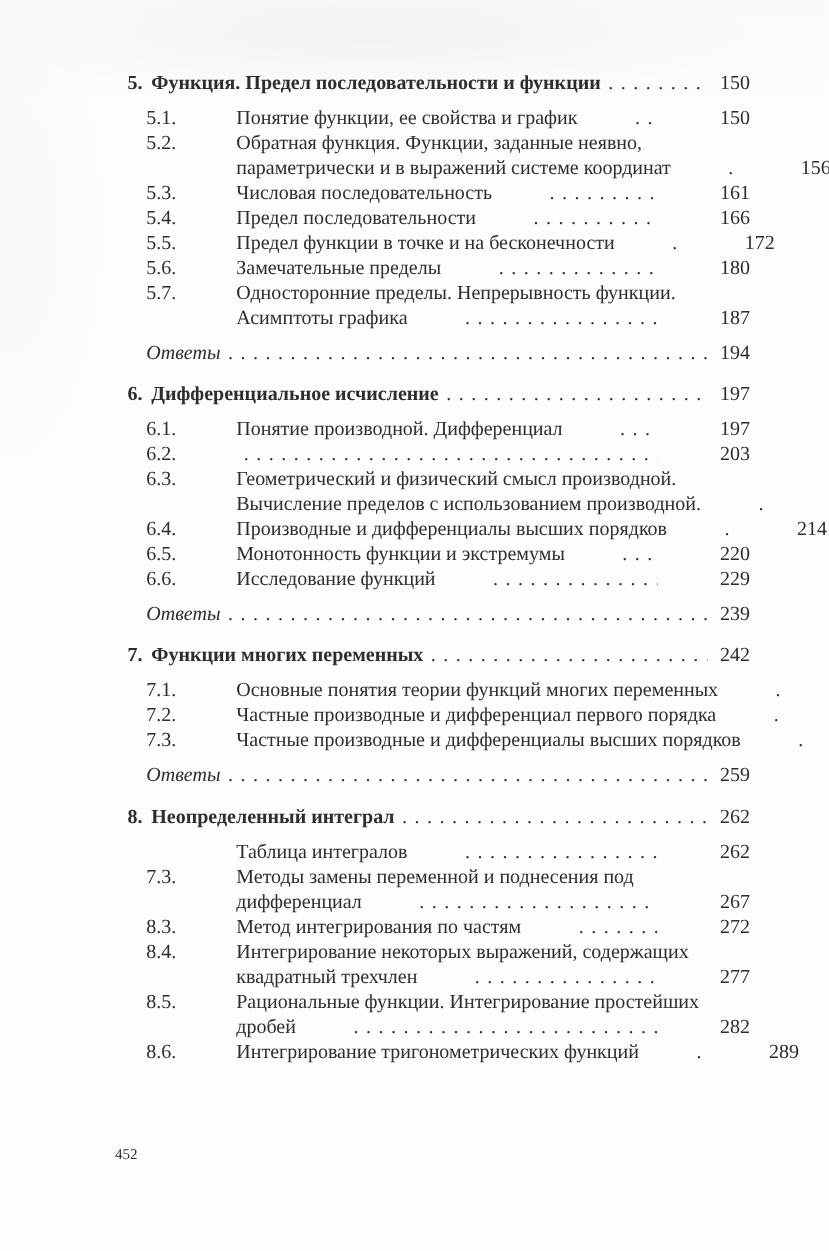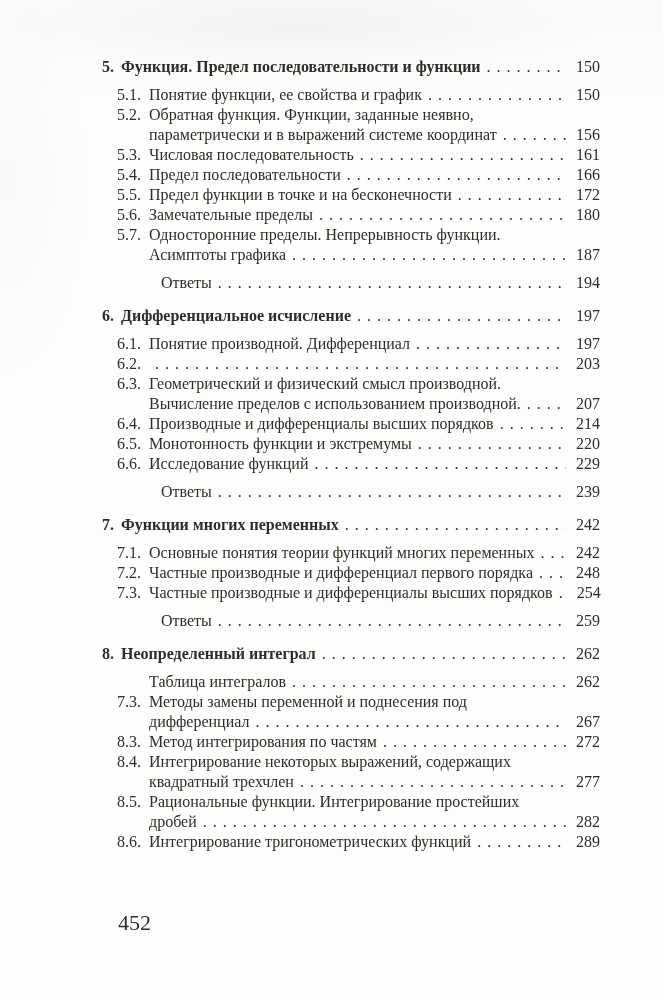--- a/index.html
+++ b/index.html
@@ -20,24 +20,24 @@
   .leader::after{
     content:". . . . . . . . . . . . . . . . . . . . . . . . . . . . . . . . . . . . . . . . . . . . . . . . . . . . . . . . . . . .";
     letter-spacing:1px;
   }
   .page-num{flex:0 0 auto;min-width:27px;text-align:left;white-space:nowrap;}
   .sec{margin-top:13px;}
   .sec:first-child{margin-top:0;}
   .heading{font-weight:bold;margin-bottom:8px;}
   .heading .num{flex:0 0 19px;}
   .heading .leader,.heading .page-num{font-weight:normal;}
-  .item-row{padding-left:15px;}
+  .item-row{padding-left:15px;gap:40px;}
   .answers{padding-left:15px;margin-top:8px;}
-  .answers .txt{margin-left:44px;}
-  .folio{position:absolute;left:118px;top:913px;font-size:22px;line-height:20px;}
+  .answers .txt{font-style:italic;}
+  .folio{position:absolute;left:92px;top:913px;font-size:12px;line-height:20px;}
 </style>
 </head>
 <body>
 
 <div class="sheet" id="toc-root">
     <div class="sec">
       <div class="row heading">
         <span class="num">5.</span>
         <span class="txt">Функция. Предел последовательности и функции</span>
         <span class="leader"></span>

